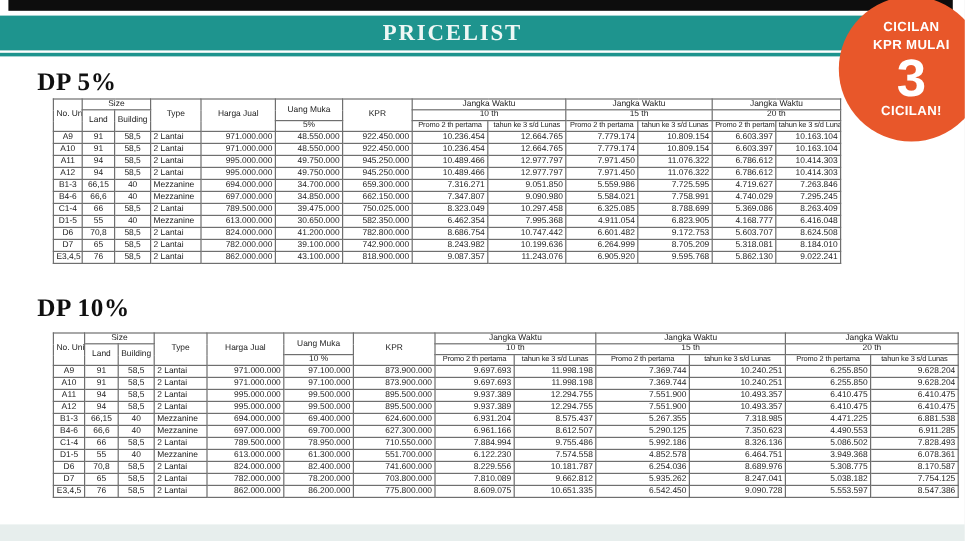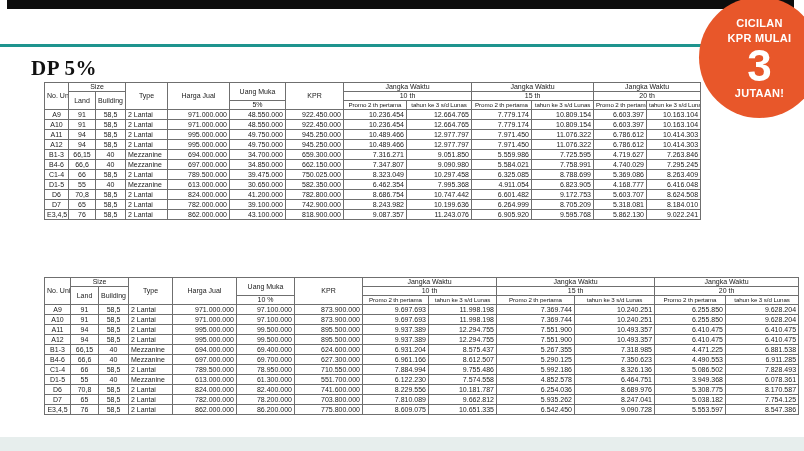--- a/index.html
+++ b/index.html
@@ -39,27 +39,30 @@
 
   .bottom-strip{position:absolute;left:0;top:437px;width:804px;height:14px;background:var(--strip);}
 </style>
 </head>
 <body>
 
 <div class="stage">
 
   <div class="topbar"></div>
 
+  <div class="banner">
+    <div class="banner-title">PRICELIST</div>
+  </div>
   <div class="banner-underline"></div>
 
   <div class="badge">
     <div class="b-line">CICILAN</div>
     <div class="b-line">KPR MULAI</div>
     <div class="b-num">3</div>
-    <div class="b-line">JUTAAN!</div>
+    <div class="b-line">CICILAN!</div>
   </div>
 
   <div class="section-heading" id="h-dp5">DP 5%</div>
 
   <table class="price" id="t-dp5">
     <colgroup>
       <col style="width:24px">
         <col style="width:27px">
         <col style="width:30px">
         <col style="width:42px">
@@ -264,20 +267,21 @@
           <td>9.087.357</td>
           <td>11.243.076</td>
           <td>6.905.920</td>
           <td>9.595.768</td>
           <td>5.862.130</td>
           <td>9.022.241</td>
         </tr>
       </tbody>
   </table>
 
+  <div class="section-heading" id="h-dp10">DP 10%</div>
 
   <table class="price" id="t-dp10">
     <colgroup>
       <col style="width:26px">
         <col style="width:28px">
         <col style="width:30px">
         <col style="width:44px">
       <col style="width:64px">
         <col style="width:58px">
         <col style="width:68px">

